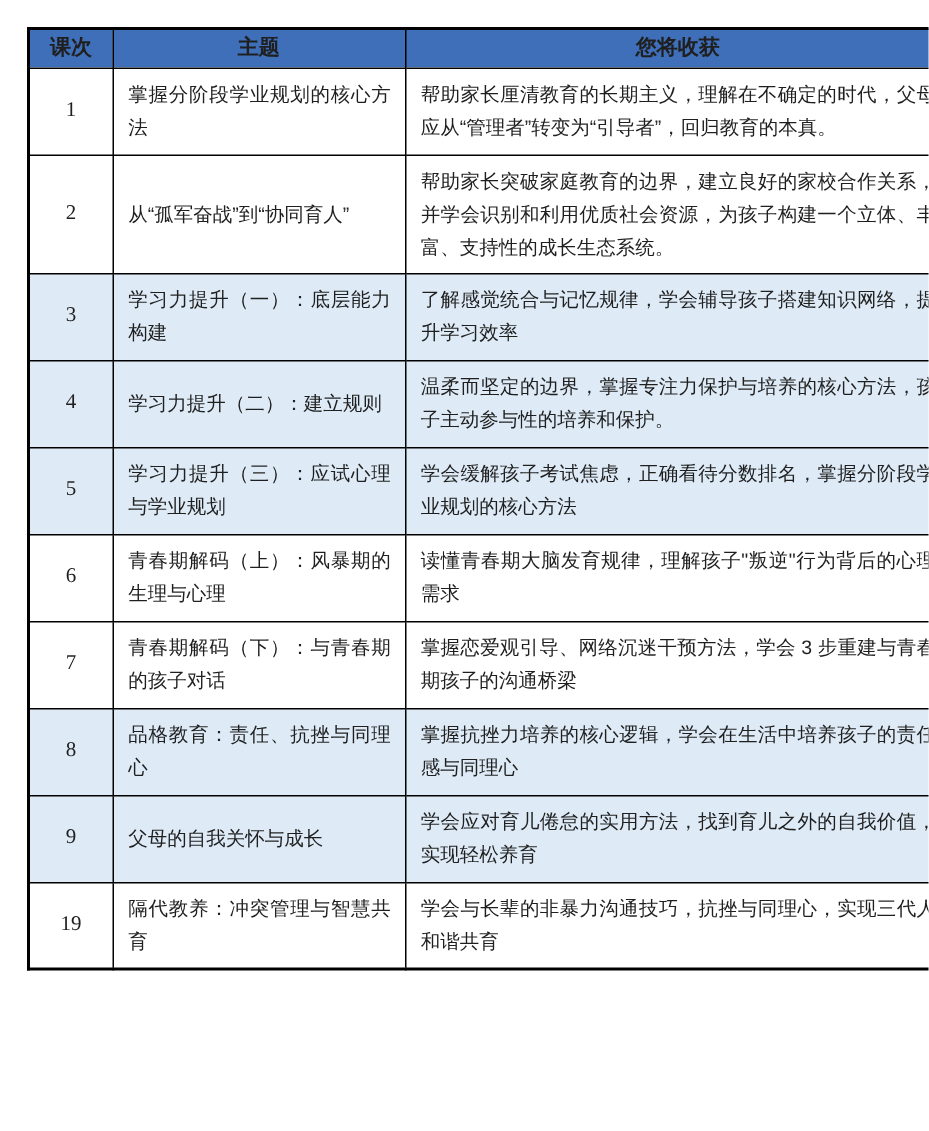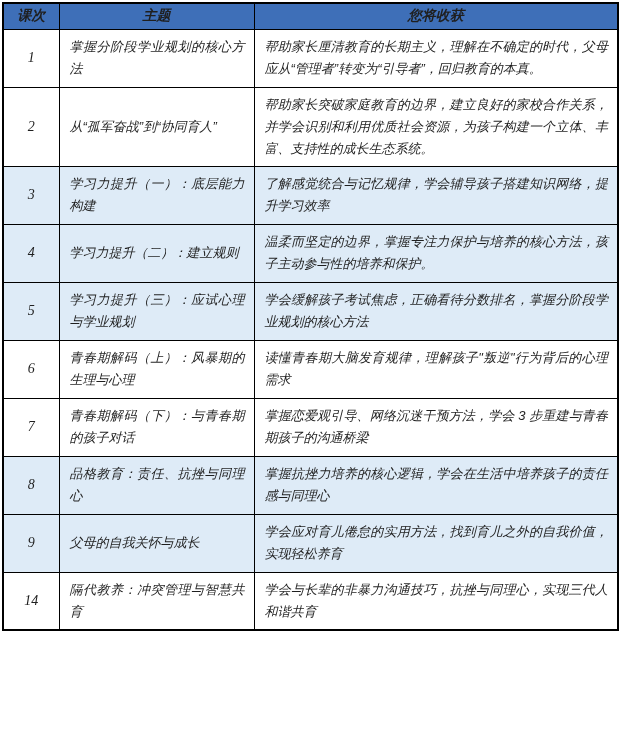--- a/index.html
+++ b/index.html
@@ -7,22 +7,21 @@
     padding: 0;
     background: #FFFFFF;
     width: 619px;
     height: 754px;
     font-family: "Liberation Sans", "DejaVu Sans", sans-serif;
   }
   .page {
     width: 619px;
     height: 754px;
     box-sizing: border-box;
-    padding: 2px;
-    font-style: italic;
+    padding: 18px;
   }
   table.course-table {
     border-collapse: collapse;
     width: 615px;
     table-layout: fixed;
     border: 2px solid var(--border, #000);
   }
   table.course-table th,
   table.course-table td {
     border: 1px solid var(--border, #000);
@@ -116,19 +115,19 @@
           <td class="lesson-cell">8</td>
           <td class="topic-cell">品格教育：责任、抗挫与同理心</td>
           <td class="gain-cell">掌握抗挫力培养的核心逻辑，学会在生活中培养孩子的责任感与同理心</td>
         </tr>
         <tr class="shaded">
           <td class="lesson-cell">9</td>
           <td class="topic-cell">父母的自我关怀与成长</td>
           <td class="gain-cell">学会应对育儿倦怠的实用方法，找到育儿之外的自我价值，实现轻松养育</td>
         </tr>
         <tr>
-          <td class="lesson-cell">14</td>
+          <td class="lesson-cell">19</td>
           <td class="topic-cell">隔代教养：冲突管理与智慧共育</td>
           <td class="gain-cell">学会与长辈的非暴力沟通技巧，抗挫与同理心，实现三代人和谐共育</td>
         </tr>
       </tbody>
   </table>
 </div>
 
 </body></html>

